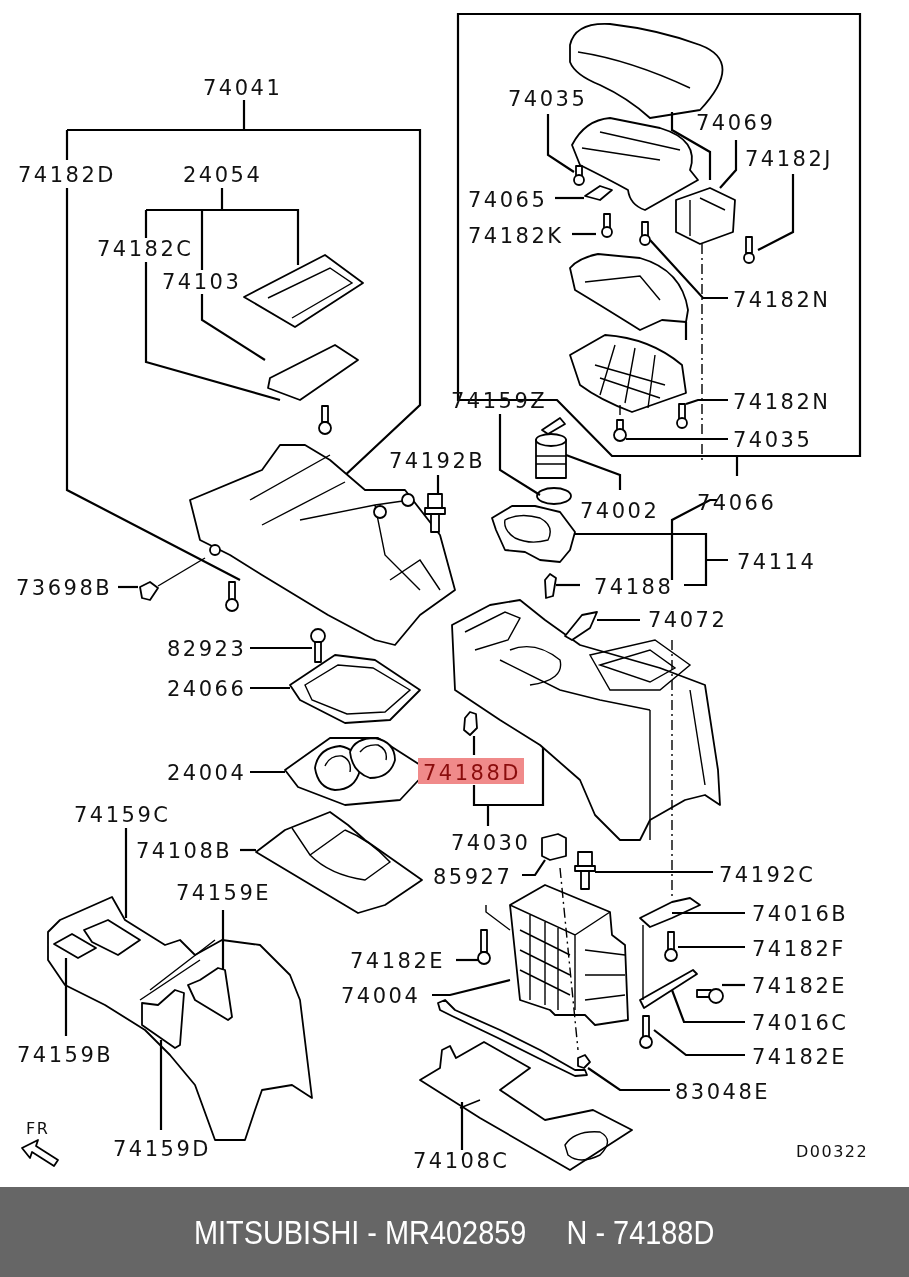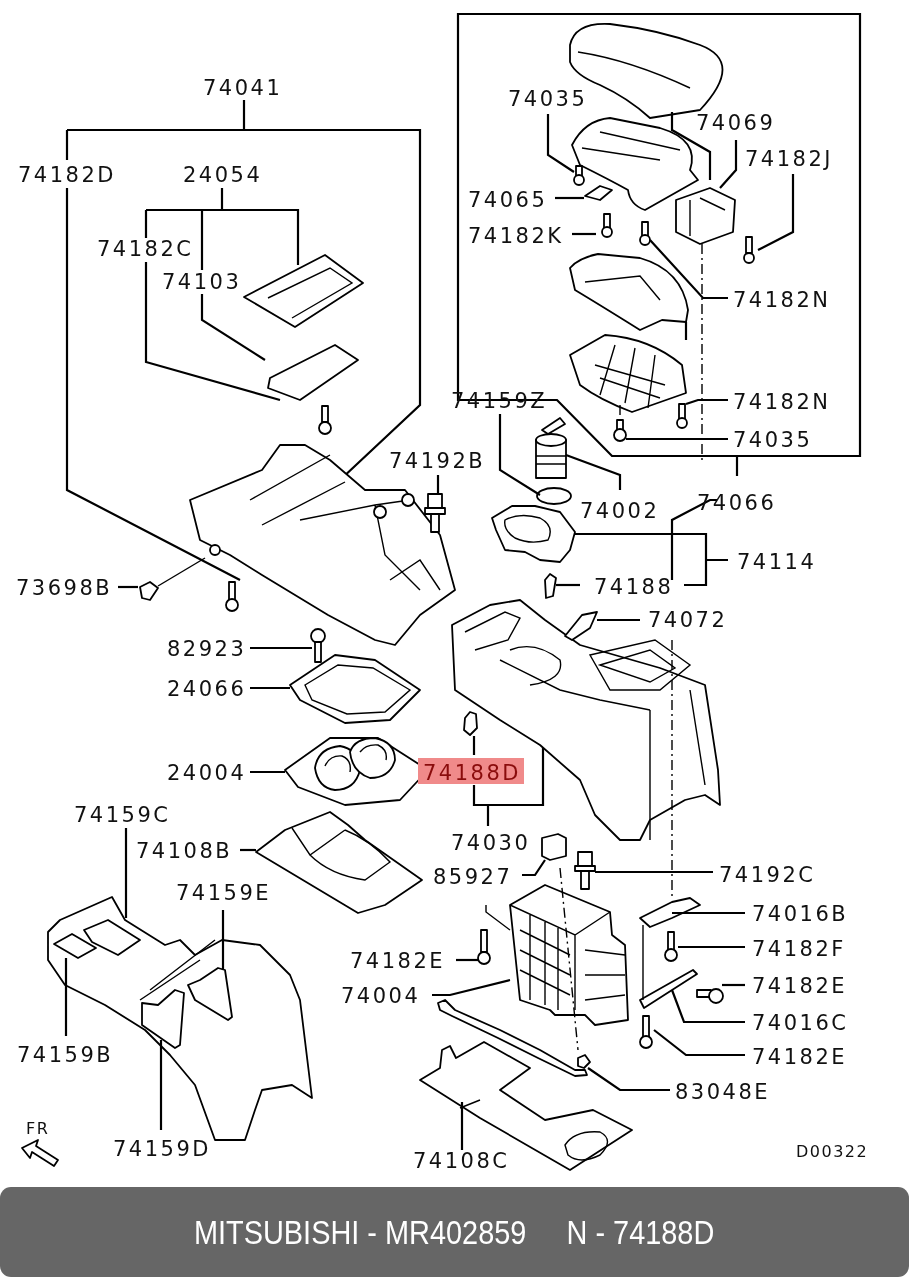--- a/index.html
+++ b/index.html
@@ -6,21 +6,21 @@
     body { width: 909px; height: 1277px; position: relative; overflow: hidden; font-family: "Liberation Sans", sans-serif; }
     #diagram { position: absolute; left: 0; top: 0; width: 909px; height: 1187px; }
     #diagram text { font-family: "DejaVu Sans", sans-serif; font-size: 21px; fill: #111; letter-spacing: 2.5px; }
     #diagram .ln { stroke: #000; stroke-width: 2.2; fill: none; }
     #diagram .thin { stroke: #000; stroke-width: 1.4; fill: none; }
     #diagram .part { stroke: #000; stroke-width: 1.8; fill: #fff; stroke-linejoin: round; }
     #diagram .dash { stroke: #000; stroke-width: 1.4; fill: none; stroke-dasharray: 10 4 2 4; }
     #diagram .hl-box { fill: #f08a8a; }
     #diagram text.hl-text { fill: #8a0c0c; }
     #diagram text.small { font-size: 16px; letter-spacing: 1.5px; }
-    #footer { position: absolute; left: 0; top: 1187px; width: 909px; height: 90px; background: #666666; display: flex; align-items: center; justify-content: center; border-radius: 11px; }
+    #footer { position: absolute; left: 0; top: 1187px; width: 909px; height: 90px; background: #666666; display: flex; align-items: center; justify-content: center; }
     #footer span { color: #ffffff; font-family: "Liberation Sans", sans-serif; font-size: 34px; white-space: pre; transform: scaleX(0.85); display: inline-block; }
   </style>
 </head>
 <body>
 
 <svg id="diagram" viewBox="0 0 909 1187" xmlns="http://www.w3.org/2000/svg">
 
   <path class="ln" d="M458,14 H860 V456 H612 L557,400 H458 Z"></path>
 
   <path class="part" d="M570,45 Q575,22 610,24 Q660,30 700,45 Q745,62 700,110 L650,118 Q628,98 600,85 Q575,75 570,62 Z"></path>

